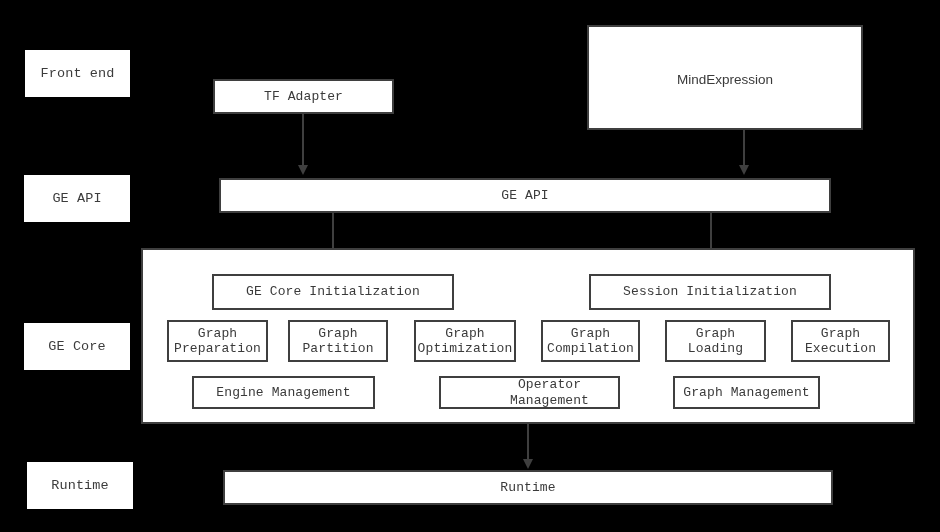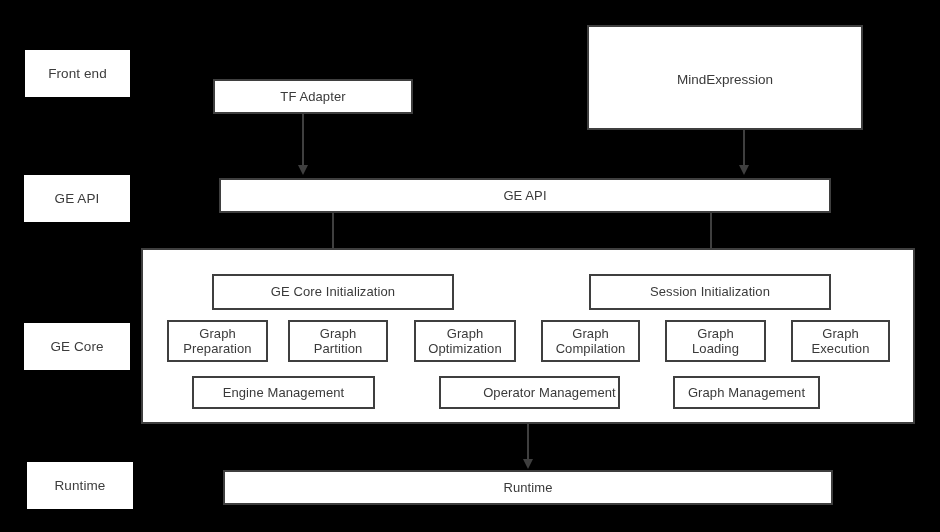--- a/index.html
+++ b/index.html
@@ -26,20 +26,21 @@
     background: #ffffff;
     color: #3a3a3a;
     display: flex;
     align-items: center;
     justify-content: center;
     text-align: center;
     line-height: 1.18;
     white-space: pre-line;
     font-size: 13px;
     letter-spacing: 0.1px;
+    font-family: Liberation Mono, monospace;
   }
 
   
   .tier-label {
     border: none;
     font-size: 13.5px;
     color: #3c3c3c;
   }
 
   
@@ -91,21 +92,21 @@
 <div id="canvas">
 
   <div class="node tier-label" style="left:25px;  top:50px;  width:105px; height:47px;">Front end</div>
 
   <div class="node tier-label" style="left:24px;  top:175px; width:106px; height:47px;">GE API</div>
 
   <div class="node tier-label" style="left:24px;  top:323px; width:106px; height:47px;">GE Core</div>
 
   <div class="node tier-label" style="left:27px;  top:462px; width:106px; height:47px;">Runtime</div>
 
-  <div class="node bordered" style="left:213px; top:79px; width:200px; height:35px;">TF Adapter</div>
+  <div class="node bordered" style="left:213px; top:79px; width:181px; height:35px;">TF Adapter</div>
 
   <div class="group" style="left:587px; top:25px; width:276px; height:105px;">
     <div class="group-title" style="top:45px;">MindExpression</div>
   </div>
 
   <div class="arrow-stub" style="left:302px; top:114px; height:16px;"></div>
   <div class="arrow" style="left:302px; top:130px; height:36px;"></div>
 
   <div class="arrow" style="left:743px; top:130px; height:36px;"></div>
 

